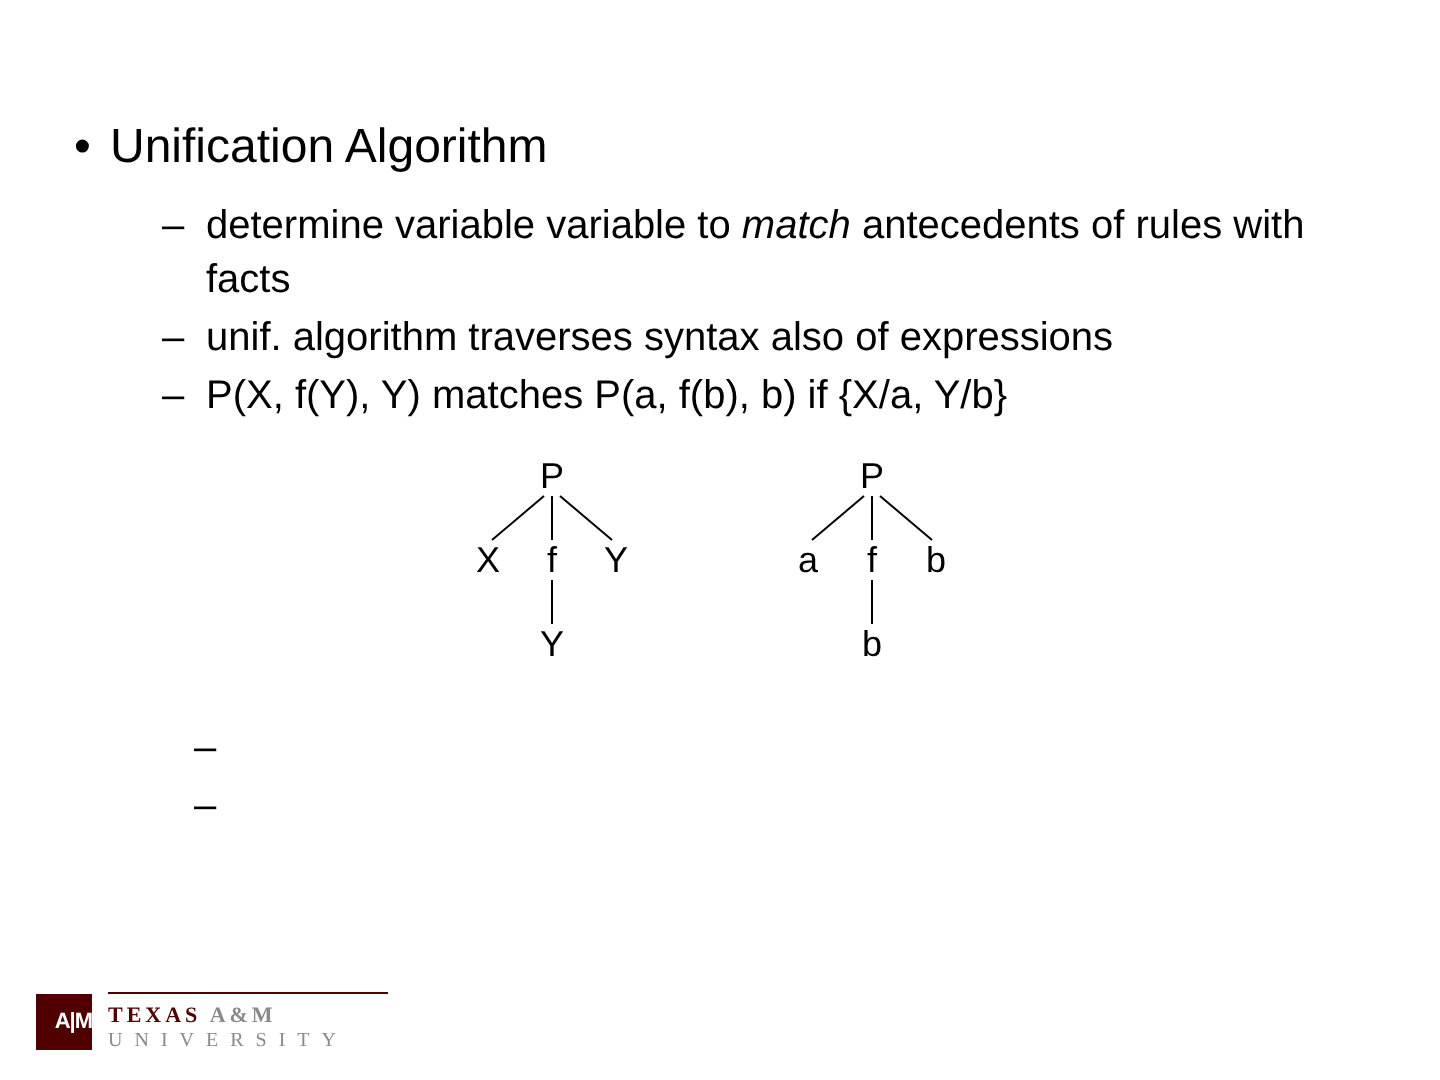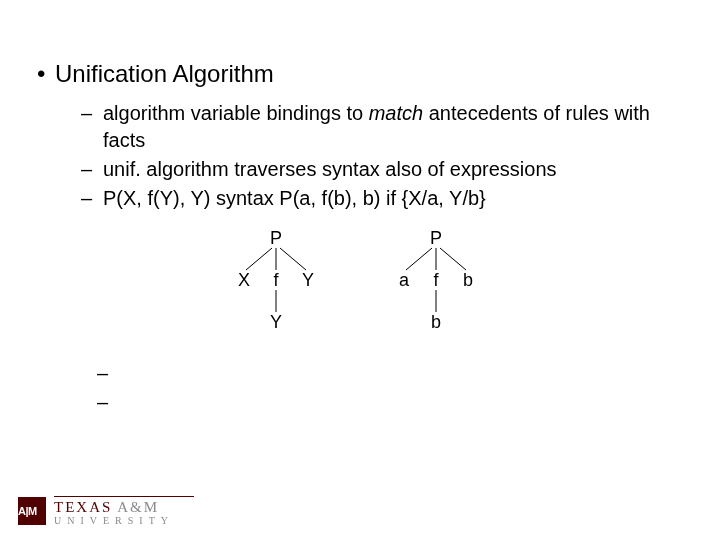--- a/index.html
+++ b/index.html
@@ -83,39 +83,39 @@
     align-items: center;
     gap: 8px;
   }
   .logo-box {
     width: 28px;
     height: 28px;
     background: #500000;
     color: #fff;
     display: flex;
     align-items: center;
-    justify-content: flex-start;
+    justify-content: flex-end;
     font-weight: bold;
     font-size: 11px;
     letter-spacing: -0.5px;
   }
   .logo-rule {
     width: 140px;
     border-top: 1px solid #500000;
     padding-top: 2px;
   }
   .logo-text {
     font-family: "Times New Roman", Times, serif;
     line-height: 1;
   }
   .logo-text .t1 {
     color: #500000;
-    font-size: 15px;
+    font-size: 11px;
     letter-spacing: 2px;
-    font-weight: 400;
+    font-weight: 700;
   }
   .logo-text .amp {
     color: #8a8a8a;
   }
   .logo-text .t2 {
     color: #8a8a8a;
     font-size: 10px;
     letter-spacing: 6px;
     margin-top: 1px;
   }
@@ -126,30 +126,30 @@
 <div class="slide">
 
   <div class="bullet-main">
     <span class="dot">•</span><span>Unification Algorithm</span>
   </div>
 
   <div class="sub-list">
     <div class="sub-item">
       <div class="dash">–</div>
       <div class="txt">
-        <span>algorithm variable bindings to </span><span class="italic">match</span><span> antecedents of rules with facts</span>
+        <span>determine variable variable to </span><span class="italic">match</span><span> antecedents of rules with facts</span>
       </div>
     </div>
     <div class="sub-item">
       <div class="dash">–</div>
       <div class="txt">unif. algorithm traverses syntax also of expressions</div>
     </div>
     <div class="sub-item">
       <div class="dash">–</div>
-      <div class="txt">P(X, f(Y), Y) syntax P(a, f(b), b) if {X/a, Y/b}</div>
+      <div class="txt">P(X, f(Y), Y) matches P(a, f(b), b) if {X/a, Y/b}</div>
     </div>
   </div>
 
   <div class="tree-wrap">
     <svg class="tree" width="320" height="120">
 
       <text x="82" y="18" text-anchor="middle">P</text>
       <line x1="78" y1="22" x2="52" y2="44"></line>
       <line x1="82" y1="22" x2="82" y2="44"></line>
       <line x1="86" y1="22" x2="112" y2="44"></line>

